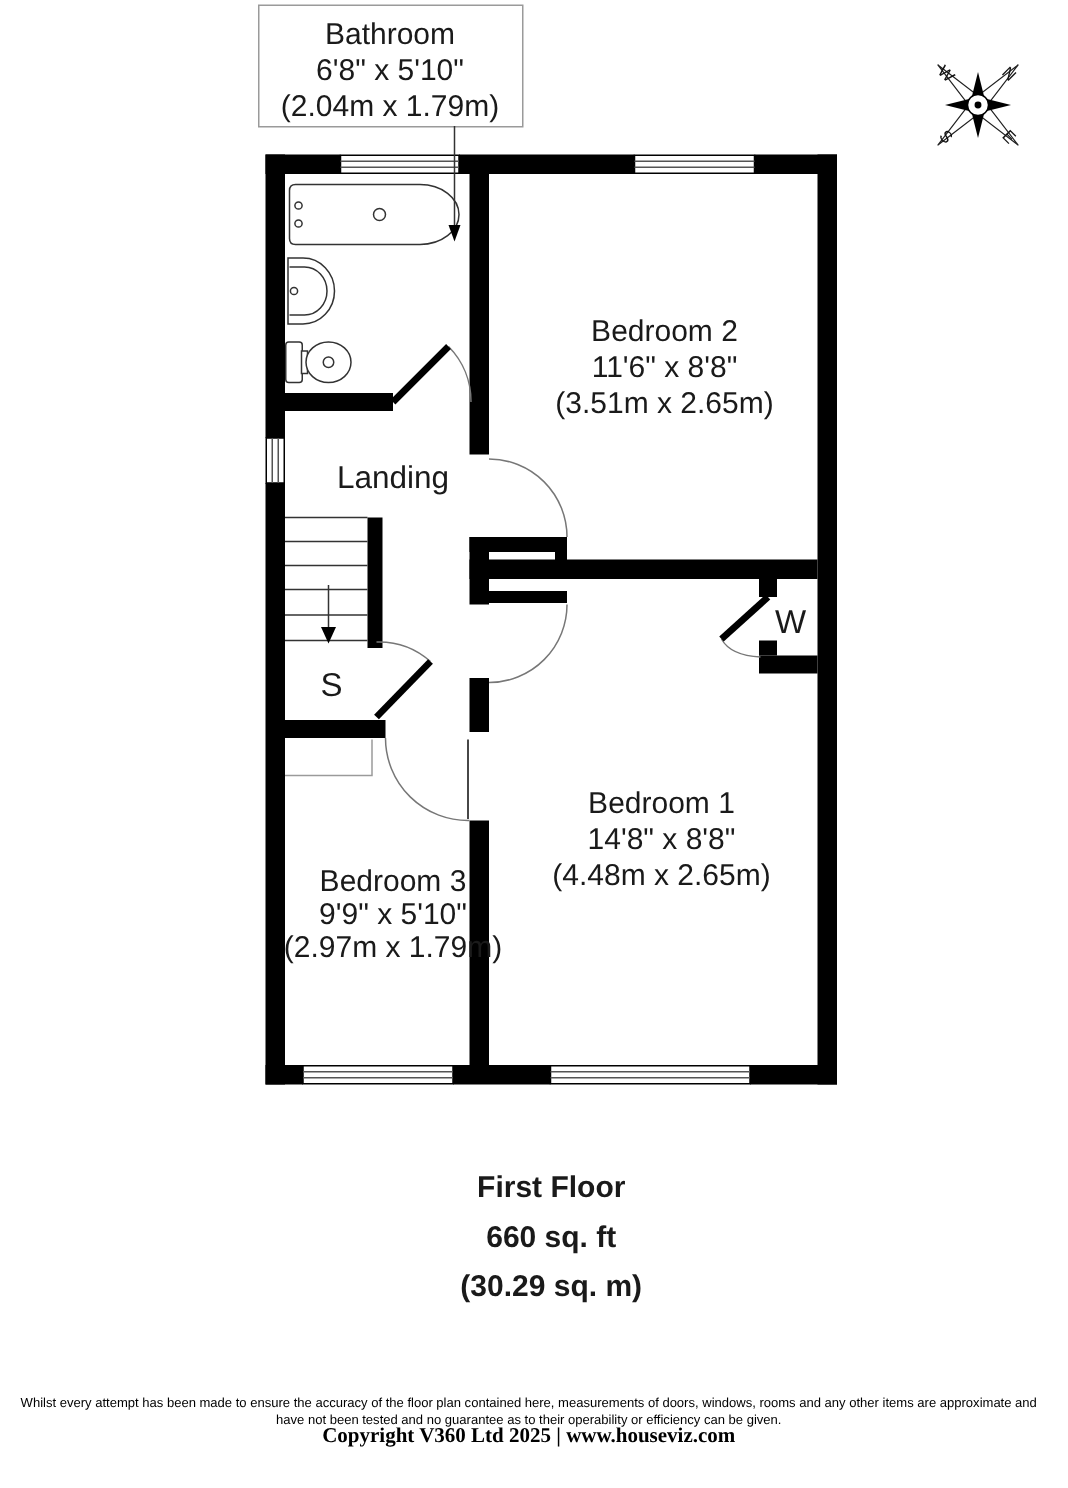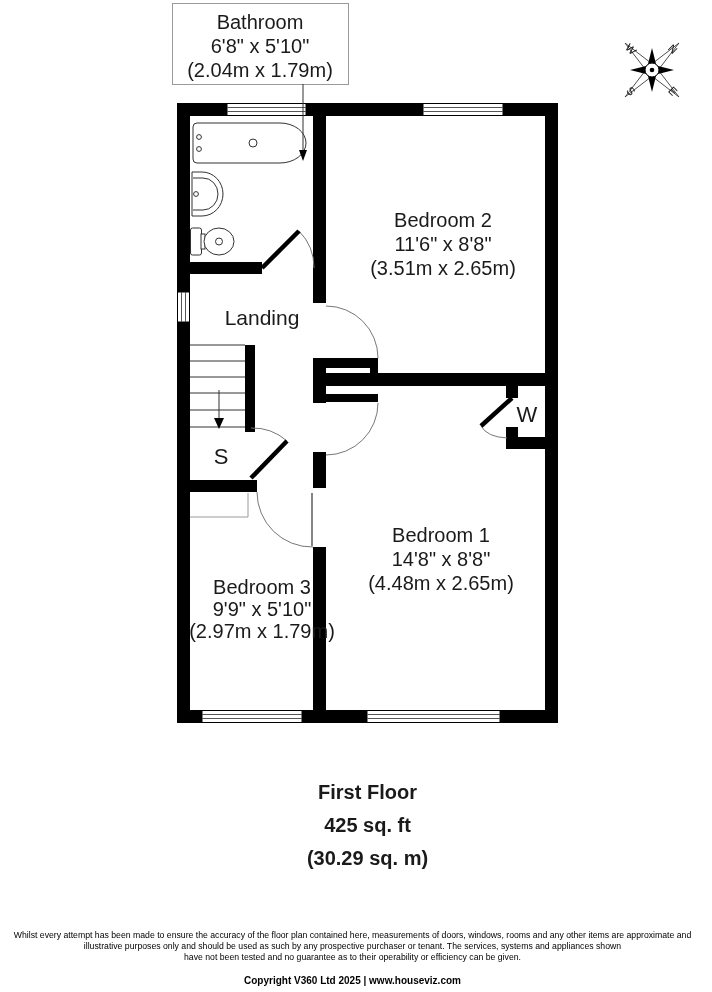--- a/index.html
+++ b/index.html
@@ -14,21 +14,21 @@
   .compass-letter{font-size:11px;fill:#111;}
   .summary-block{
     position:absolute;top:776px;left:0;width:712px;padding-left:23px;
     box-sizing:border-box;text-align:center;font-weight:bold;
     font-size:20px;line-height:33px;white-space:nowrap;
   }
   .footer-block{
     position:absolute;top:930px;left:0;width:705px;text-align:center;
     font-size:8.7px;line-height:10.9px;white-space:nowrap;color:#000;
   }
-  .footer-copyright{font-weight:bold;font-size:10px;margin-top:13px;}
+  .footer-copyright{font-weight:bold;font-size:14px;margin-top:1px;font-family:Liberation Serif, serif;}
 </style>
 </head>
 <body>
 
 <svg id="plan-svg" width="712" height="766" viewBox="0 0 712 766" xmlns="http://www.w3.org/2000/svg">
 
   <g fill="#000000">
     <rect x="177" y="103" width="50" height="13"></rect>
     <rect x="306" y="103" width="117" height="13"></rect>
     <rect x="503" y="103" width="55" height="13"></rect>
@@ -190,22 +190,21 @@
       <text class="room-label" x="262" y="638" text-anchor="middle">(2.97m x 1.79m)</text>
     </g>
     <text class="room-label" x="262" y="325" text-anchor="middle" style="font-size:21px;">Landing</text>
     <text class="room-small" x="221" y="464" text-anchor="middle">S</text>
     <text class="room-small" x="527" y="422" text-anchor="middle">W</text>
   </g>
 </svg>
 
 <div class="summary-block">
   <div>First Floor</div>
-  <div>425 sq. ft</div>
+  <div>660 sq. ft</div>
   <div>(30.29 sq. m)</div>
 </div>
 
 <div class="footer-block">
   <div>Whilst every attempt has been made to ensure the accuracy of the floor plan contained here, measurements of doors, windows, rooms and any other items are approximate and</div>
-  <div>illustrative purposes only and should be used as such by any prospective purchaser or tenant. The services, systems and appliances shown</div>
   <div>have not been tested and no guarantee as to their operability or efficiency can be given.</div>
   <div class="footer-copyright">Copyright V360 Ltd 2025 | www.houseviz.com</div>
 </div>
 
 </body></html>

